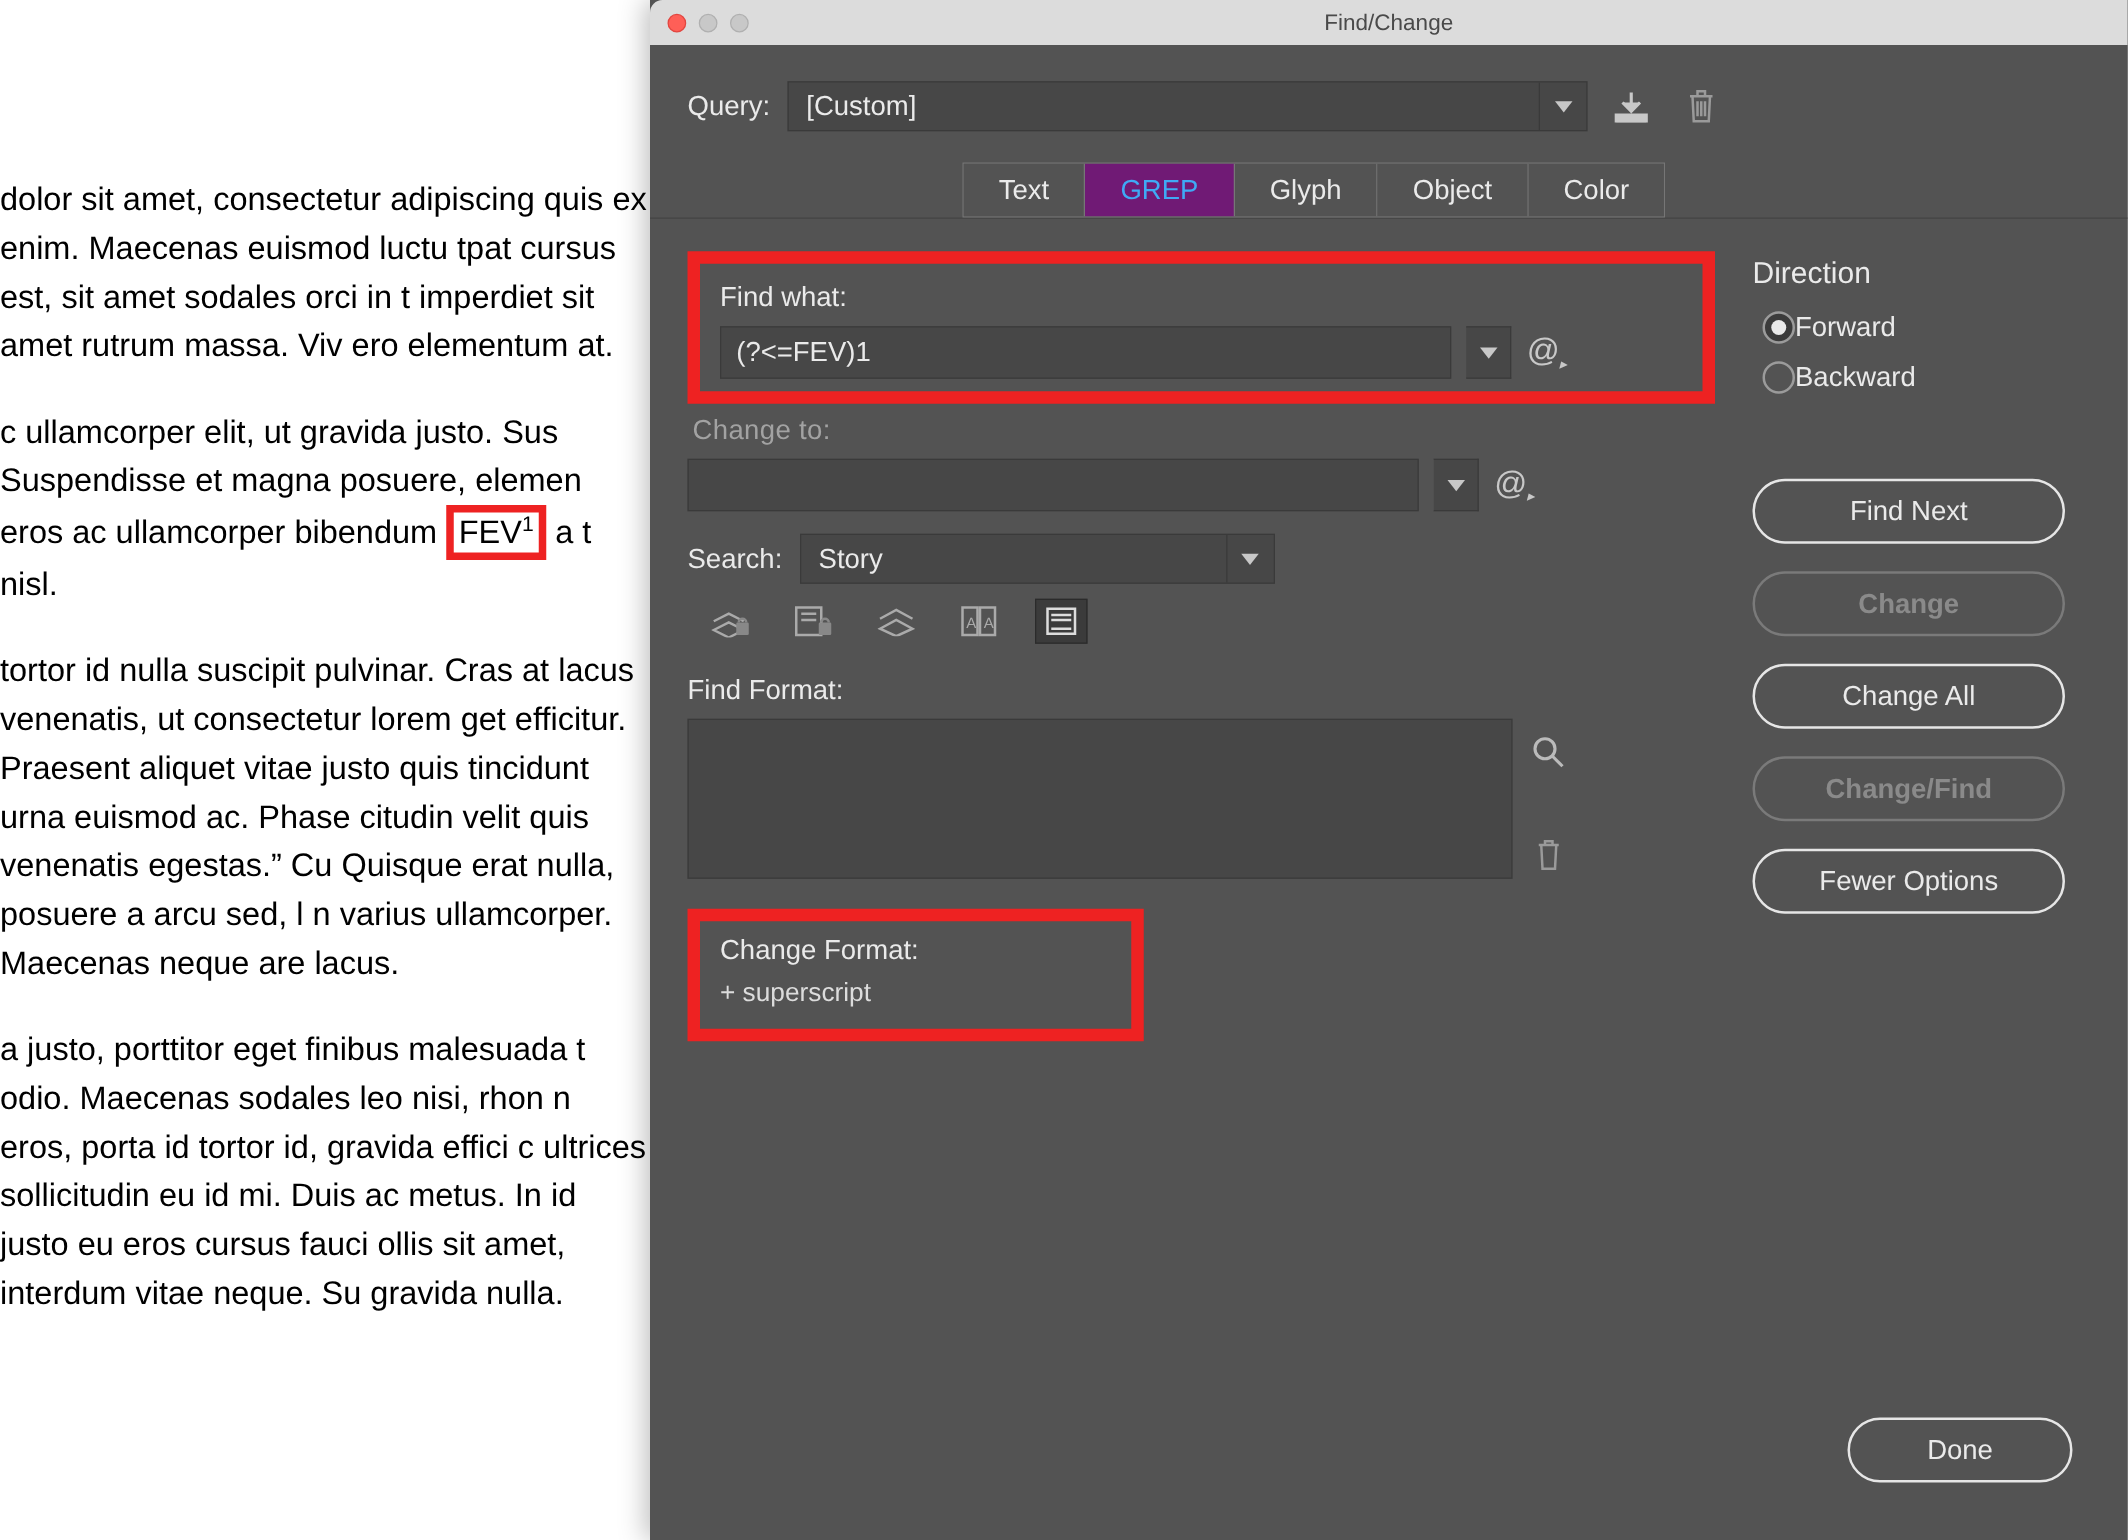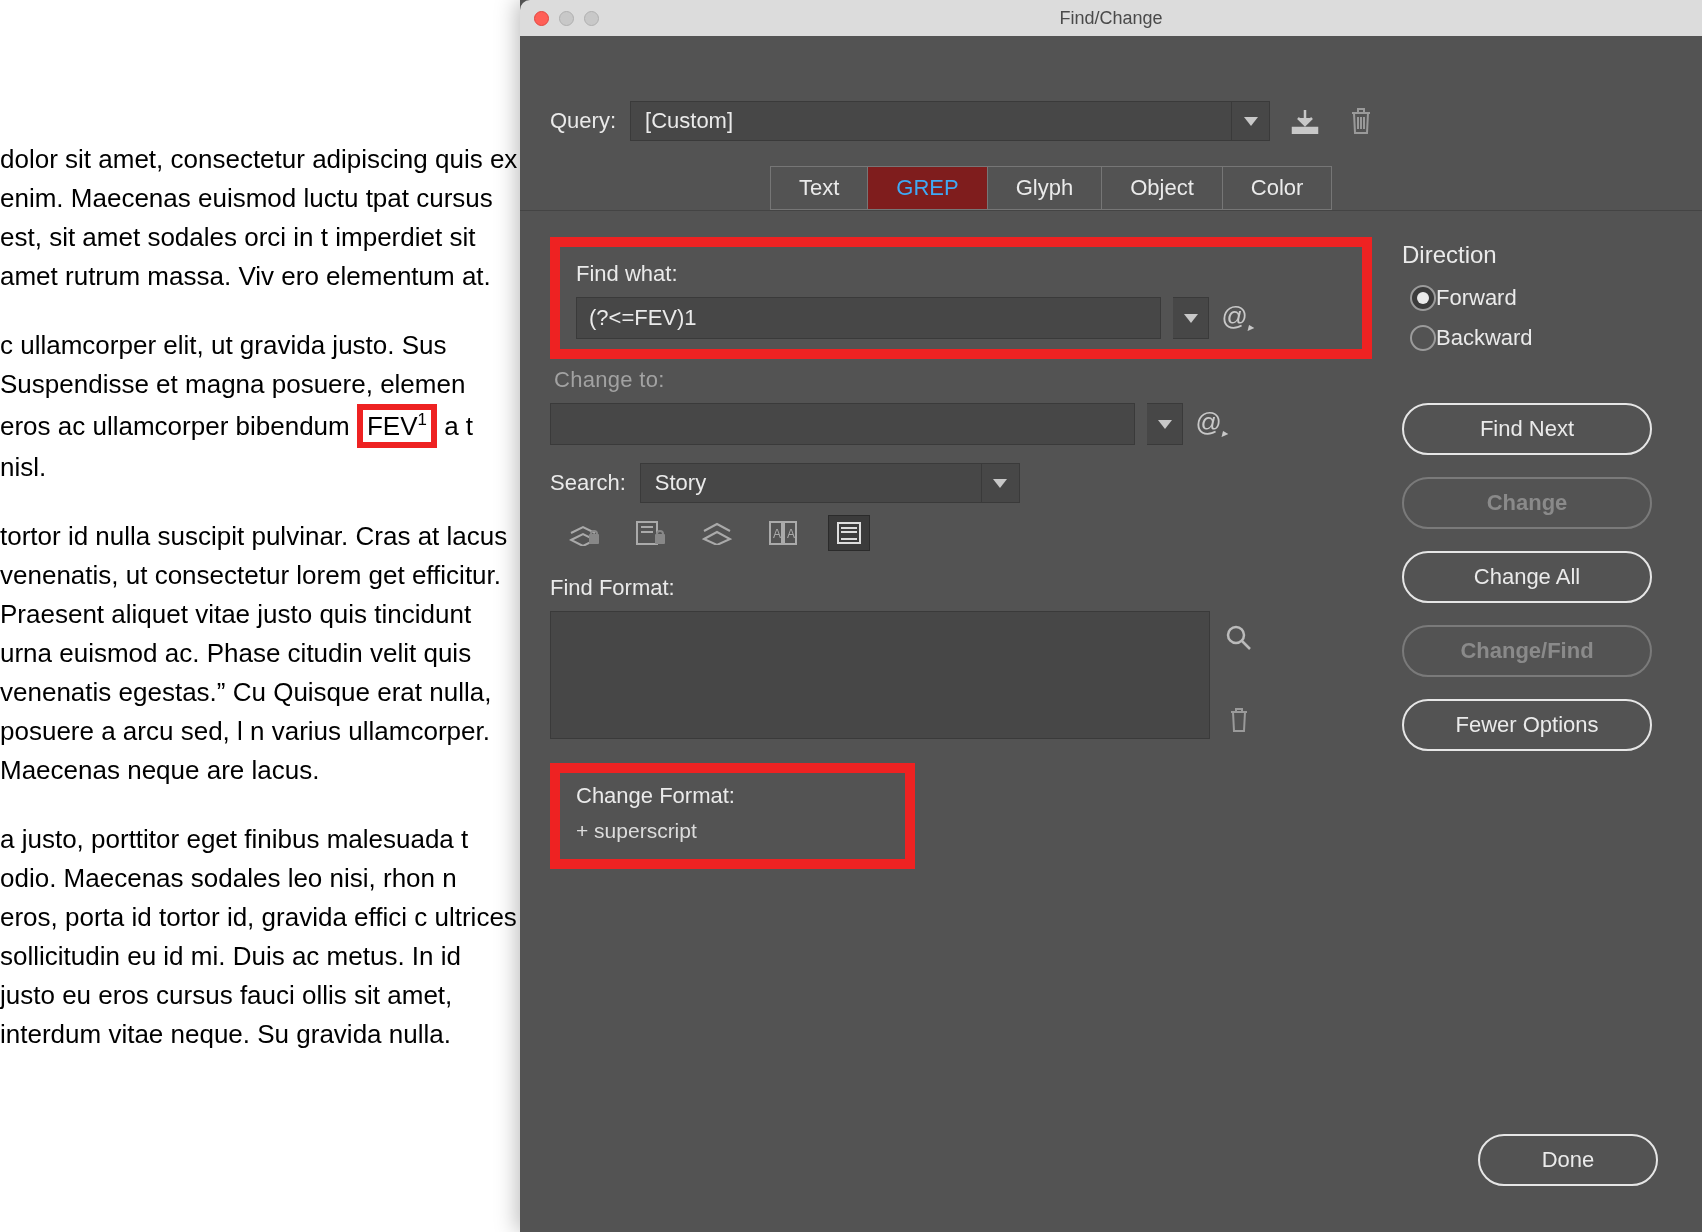--- a/index.html
+++ b/index.html
@@ -65,21 +65,21 @@
   pointer-events: none;
 }
 
 .body {
   padding: 28px 30px;
   color: #dedede;
   font-size: 22px;
 }
 
 
-.query-row { display: flex; align-items: center; gap: 14px; margin-bottom: 24px; margin-top: 36px; }
+.query-row { display: flex; align-items: center; gap: 14px; margin-bottom: 24px; }
 .lbl { font-size: 22px; color: #eaeaea; }
 .select {
   background: #474747;
   border: 1px solid #3a3a3a;
   height: 40px;
   display: flex;
   align-items: center;
   padding: 0 14px;
   color: #eaeaea;
   font-size: 22px;
@@ -113,21 +113,21 @@
   margin: 0 auto 0 220px;
 }
 .tab {
   padding: 8px 28px;
   font-size: 22px;
   color: #eaeaea;
   border-right: 1px solid #767676;
   background: #535353;
 }
 .tab:last-child { border-right: none; }
-.tab.active { background: #7f1d1d; color: #3fa9f5; }
+.tab.active { background: #701a75; color: #3fa9f5; }
 
 .main { display: flex; gap: 30px; margin-top: 26px; }
 .left { flex: 1; }
 .right { width: 270px; padding-top: 4px; }
 
 .section-lbl { font-size: 22px; color: #eaeaea; margin-bottom: 10px; }
 
 .field-row { display: flex; align-items: center; gap: 12px; margin-bottom: 18px; }
 .text-input {
   background: #474747;
@@ -229,21 +229,21 @@
 .caret-down::after {
   content: "";
   border-left: 7px solid transparent;
   border-right: 7px solid transparent;
   border-top: 9px solid #c8c8c8;
 }
 
 .search-row { display: flex; align-items: center; gap: 14px; margin-top: 14px; }
 .change-to-partial { color: #a2a2a2; font-size: 22px; margin: 8px 0 10px 4px; letter-spacing: 0.3px; }
 
-.right-actions { margin-top: 52px; }
+.right-actions { margin-top: 68px; }
 </style>
 </head>
 <body>
 
 <div class="doc">
   <p> dolor sit amet, consectetur adipiscing quis ex enim. Maecenas euismod luctu tpat cursus est, sit amet sodales orci in t imperdiet sit amet rutrum massa. Viv ero elementum at.</p>
   <p>
     <span>c ullamcorper elit, ut gravida justo. Sus Suspendisse et magna posuere, elemen eros ac ullamcorper bibendum</span>
     <span class="fev-highlight">
       <span>FEV</span><sup>1</sup>

